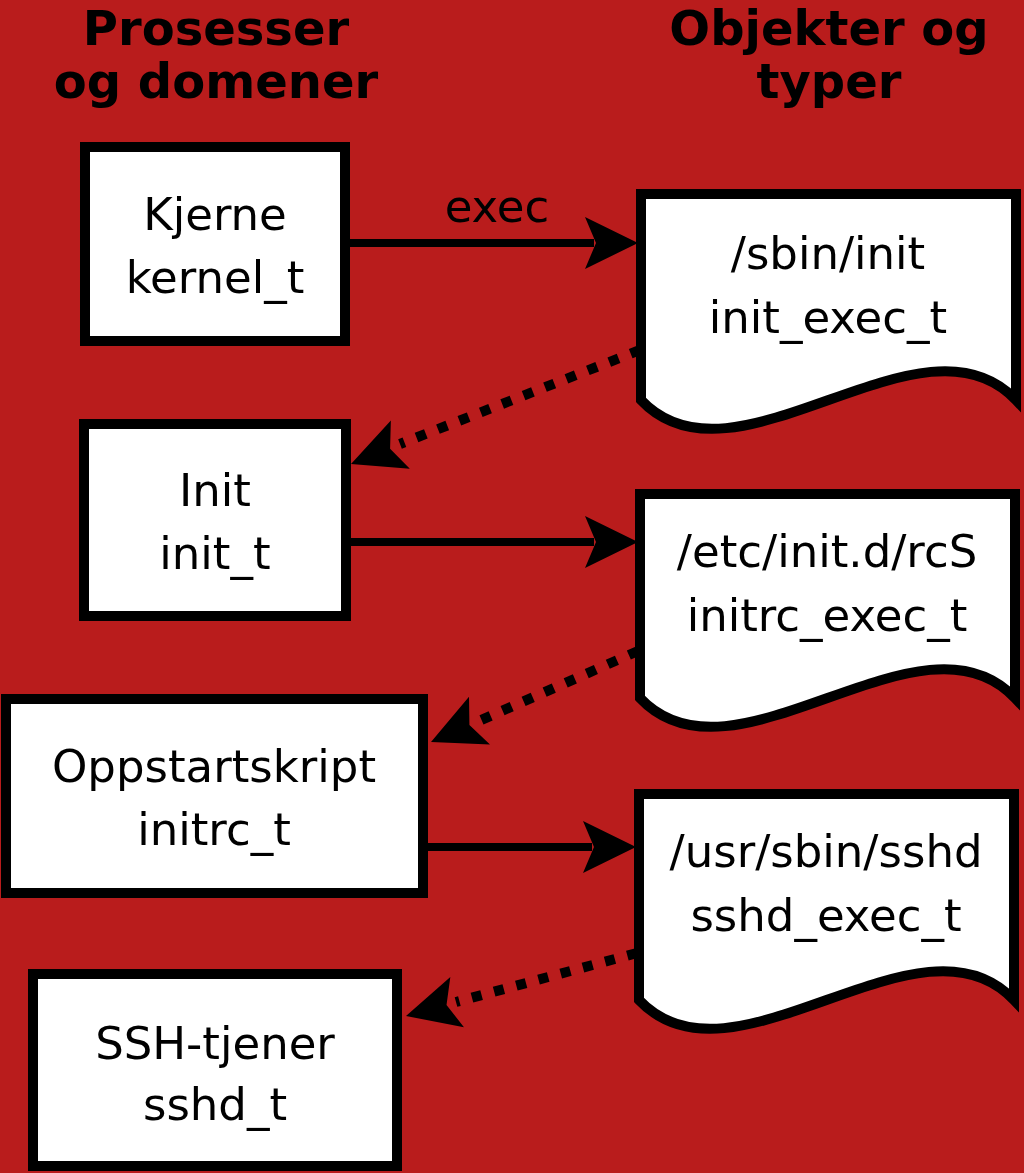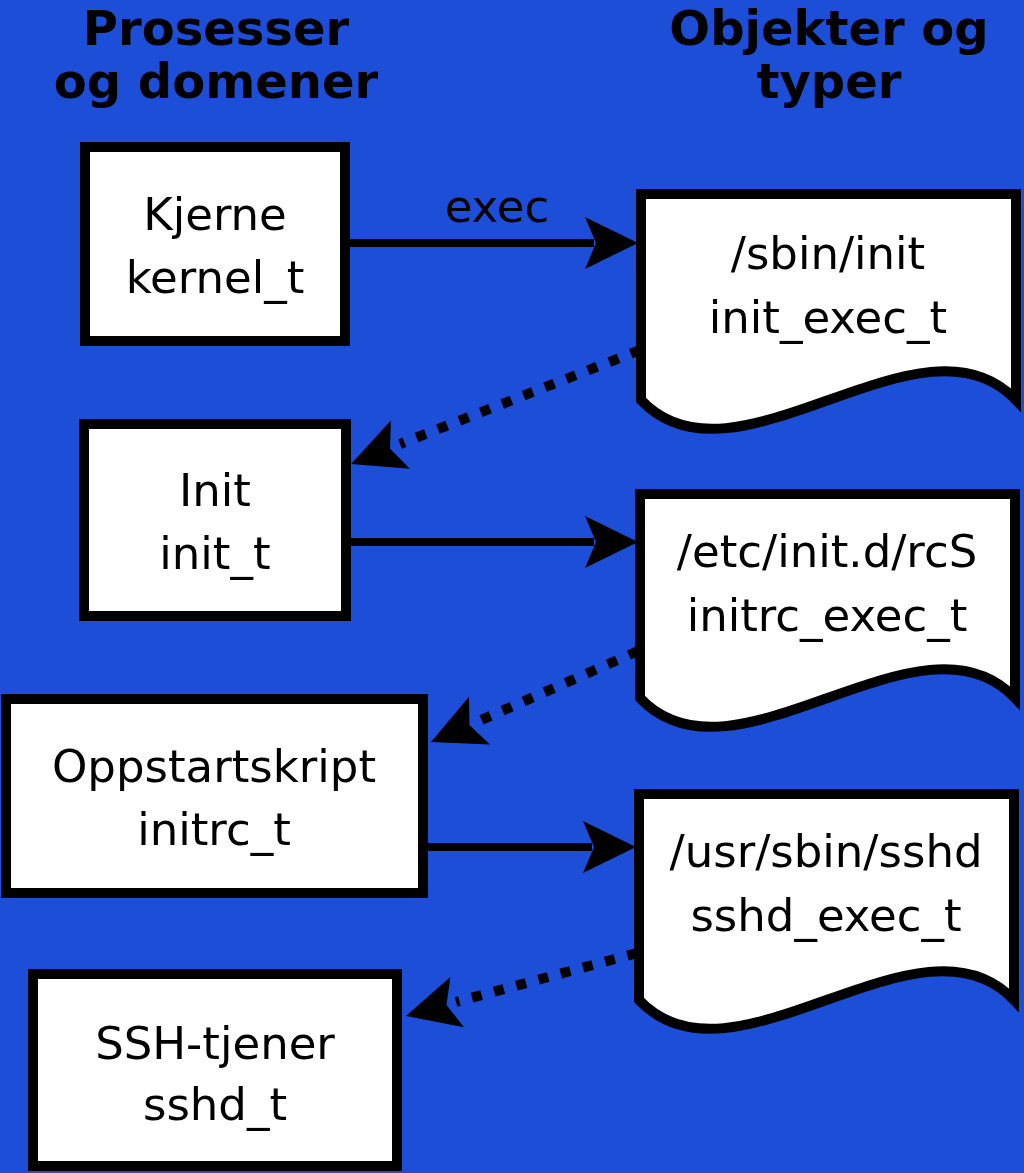--- a/index.html
+++ b/index.html
@@ -4,21 +4,21 @@
 <style>
   html, body {
     margin: 0;
     padding: 0;
     background: #ffffff;
   }
   #stage {
     position: relative;
     width: 1024px;
     height: 1173px;
-    background: #1d4ed8;
+    background: #b91c1c;
     overflow: hidden;
   }
   svg { display: block; }
   .node {
     fill: #ffffff;
     stroke: #000000;
     stroke-width: 10;
     stroke-linejoin: miter;
   }
   .shaft {

